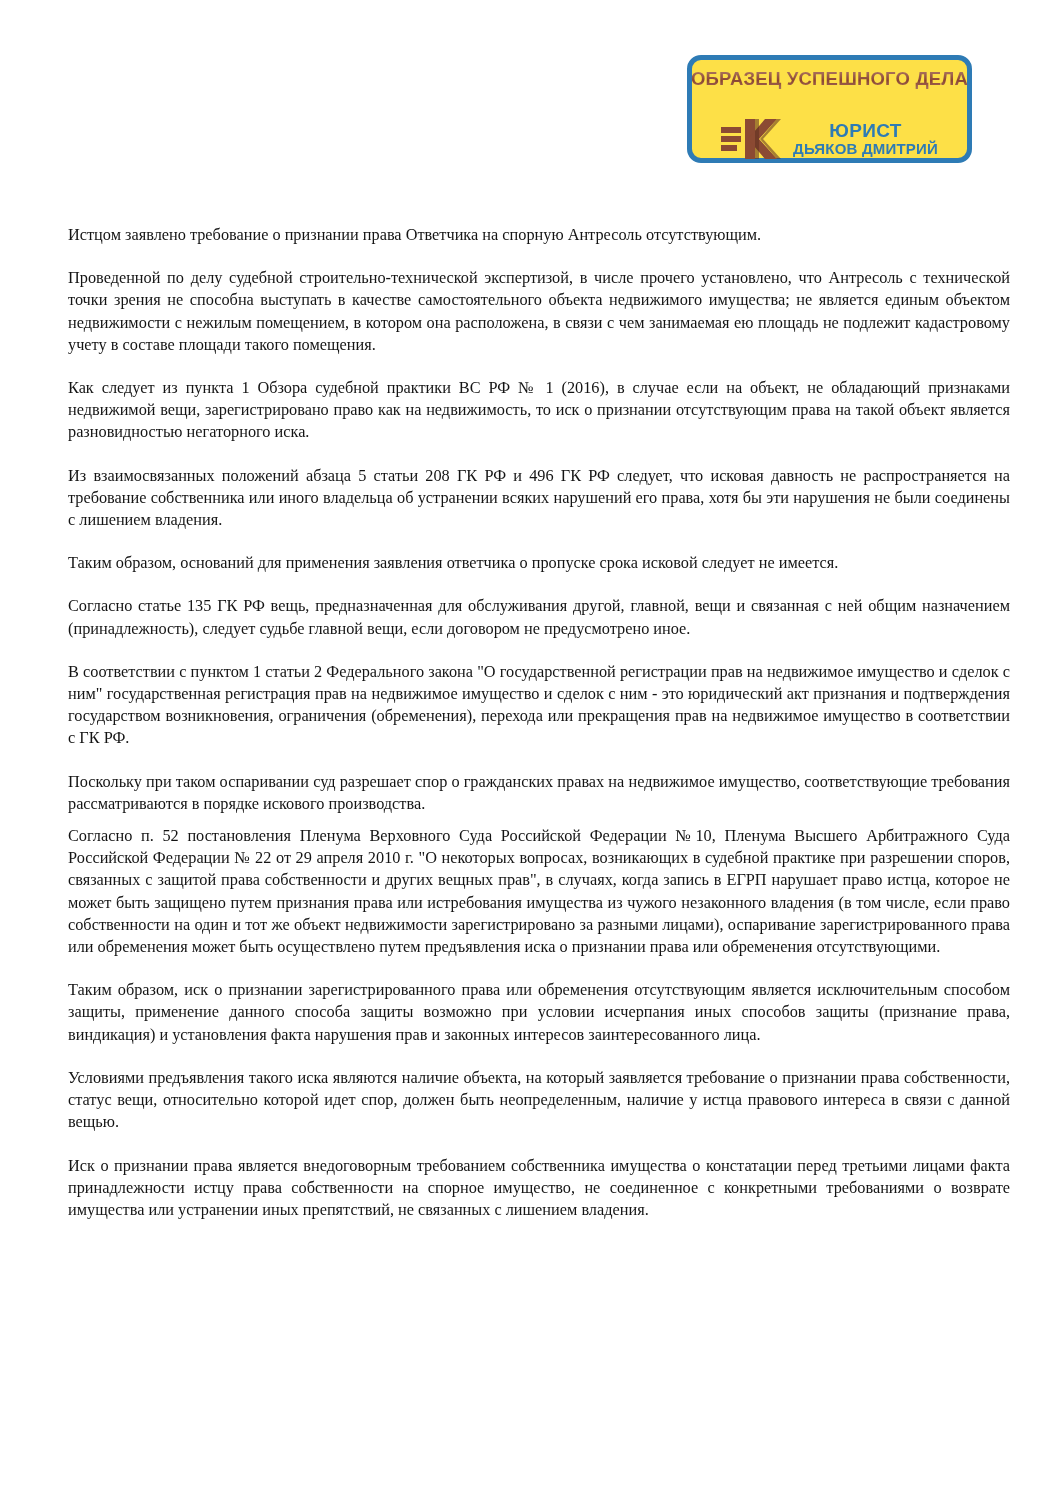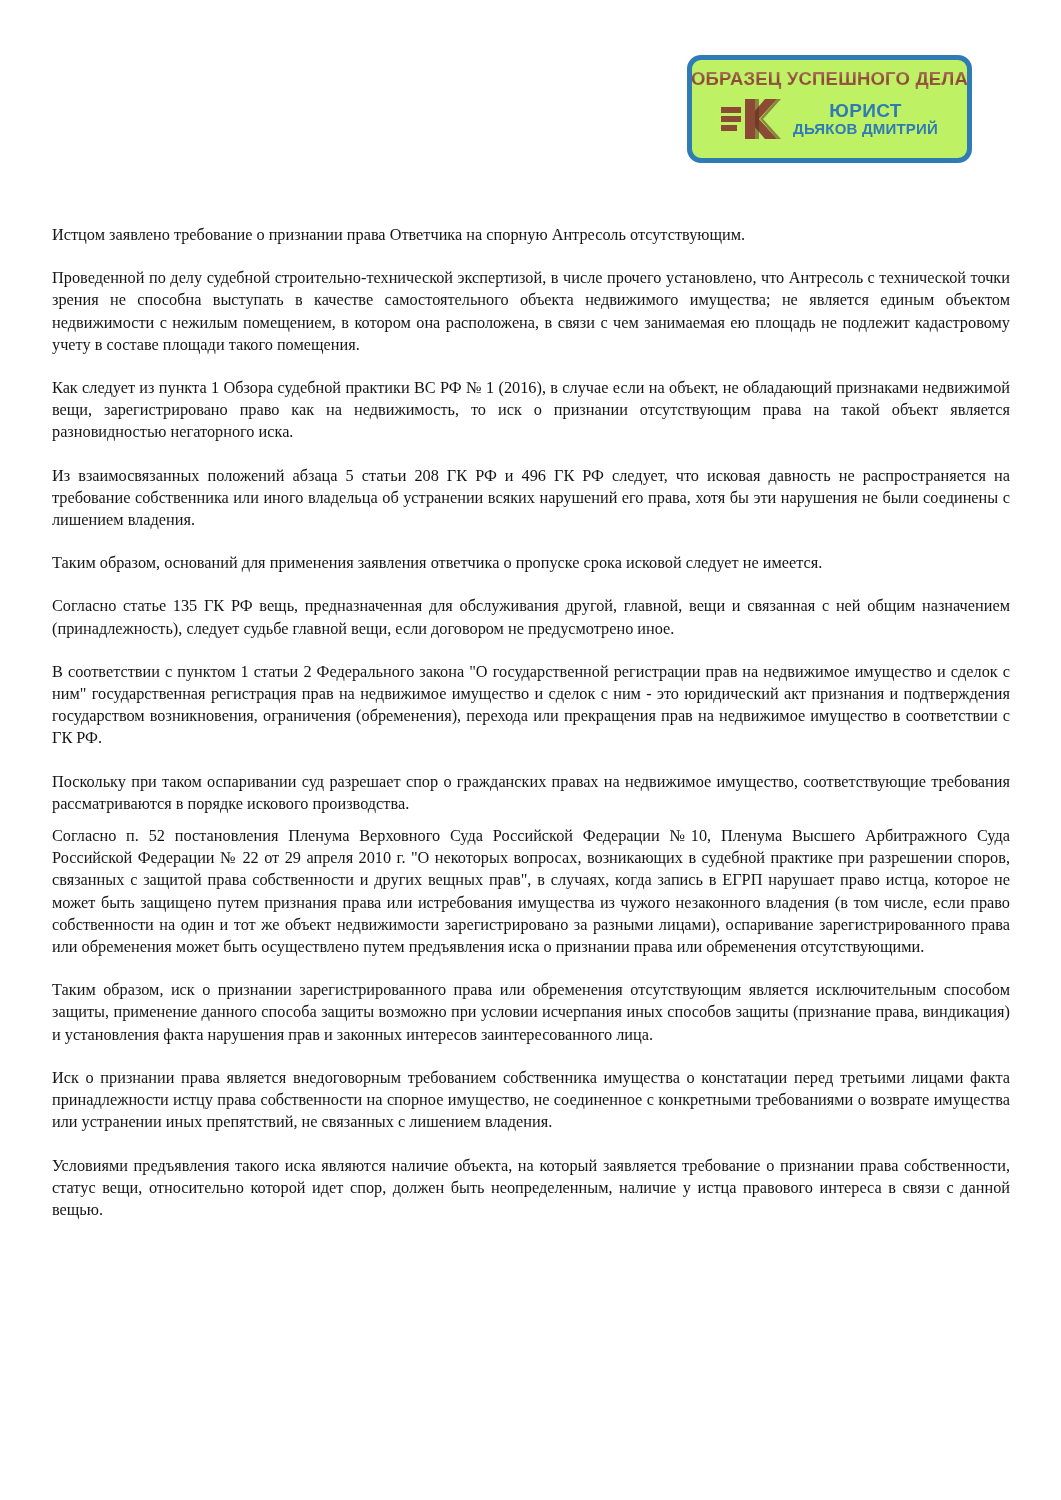--- a/index.html
+++ b/index.html
@@ -26,21 +26,21 @@
 
   
   .logo-badge {
     position: absolute;
     left: 687px;
     top: 55px;
     width: 285px;
     height: 108px;
     border: 5px solid #2E7BB5;
     border-radius: 14px;
-    background: #bef264;
+    background: #fde047;
     box-sizing: border-box;
     padding: 4px 8px 4px 8px;
     display: flex;
     flex-direction: column;
     align-items: center;
     justify-content: flex-start;
   }
   .logo-top-text {
     font-family: "Liberation Sans", "DejaVu Sans", sans-serif;
     font-weight: bold;
@@ -54,21 +54,21 @@
     white-space: nowrap;
     margin-top: 6px;
     line-height: 1;
   }
   .logo-body {
     display: flex;
     flex-direction: row;
     align-items: center;
     justify-content: center;
     width: 100%;
-    margin-top: 4px;
+    margin-top: 24px;
     gap: 10px;
   }
   .logo-mark {
     width: 62px;
     height: 52px;
     flex: 0 0 auto;
   }
   .logo-name {
     font-family: "Liberation Sans", "DejaVu Sans", sans-serif;
     font-weight: bold;
@@ -93,21 +93,21 @@
     position: absolute;
     left: 52px;
     top: 224px;
     width: 958px;
   }
   .para {
     font-size: 16.3px;
     line-height: 22.2px;
     text-align: justify;
     text-justify: inter-word;
-    margin: 0 0 21px 0;
+    margin: 0 0 21px 16px;
     color: #141414;
     -webkit-font-smoothing: antialiased;
   }
   .para:last-child { margin-bottom: 0; }
   .para.tight { margin-bottom: 10px; }
 </style>
 </head>
 <body>
 
 <div class="page">
@@ -141,17 +141,17 @@
     <p class="para">Истцом заявлено требование о признании права Ответчика на спорную Антресоль отсутствующим.</p>
     <p class="para">Проведенной по делу судебной строительно-технической экспертизой, в числе прочего установлено, что Антресоль с технической точки зрения не способна выступать в качестве самостоятельного объекта недвижимого имущества; не является единым объектом недвижимости с нежилым помещением, в котором она расположена, в связи с чем занимаемая ею площадь не подлежит кадастровому учету в составе площади такого помещения.</p>
     <p class="para">Как следует из пункта 1 Обзора судебной практики ВС РФ № 1 (2016), в случае если на объект, не обладающий признаками недвижимой вещи, зарегистрировано право как на недвижимость, то иск о признании отсутствующим права на такой объект является разновидностью негаторного иска.</p>
     <p class="para">Из взаимосвязанных положений абзаца 5 статьи 208 ГК РФ и 496 ГК РФ следует, что исковая давность не распространяется на требование собственника или иного владельца об устранении всяких нарушений его права, хотя бы эти нарушения не были соединены с лишением владения.</p>
     <p class="para">Таким образом, оснований для применения заявления ответчика о пропуске срока исковой следует не имеется.</p>
     <p class="para">Согласно статье 135 ГК РФ вещь, предназначенная для обслуживания другой, главной, вещи и связанная с ней общим назначением (принадлежность), следует судьбе главной вещи, если договором не предусмотрено иное.</p>
     <p class="para">В соответствии с пунктом 1 статьи 2 Федерального закона "О государственной регистрации прав на недвижимое имущество и сделок с ним" государственная регистрация прав на недвижимое имущество и сделок с ним - это юридический акт признания и подтверждения государством возникновения, ограничения (обременения), перехода или прекращения прав на недвижимое имущество в соответствии с ГК РФ.</p>
     <p class="para tight">Поскольку при таком оспаривании суд разрешает спор о гражданских правах на недвижимое имущество, соответствующие требования рассматриваются в порядке искового производства.</p>
     <p class="para">Согласно п. 52 постановления Пленума Верховного Суда Российской Федерации №10, Пленума Высшего Арбитражного Суда Российской Федерации № 22 от 29 апреля 2010 г. "О некоторых вопросах, возникающих в судебной практике при разрешении споров, связанных с защитой права собственности и других вещных прав", в случаях, когда запись в ЕГРП нарушает право истца, которое не может быть защищено путем признания права или истребования имущества из чужого незаконного владения (в том числе, если право собственности на один и тот же объект недвижимости зарегистрировано за разными лицами), оспаривание зарегистрированного права или обременения может быть осуществлено путем предъявления иска о признании права или обременения отсутствующими.</p>
     <p class="para">Таким образом, иск о признании зарегистрированного права или обременения отсутствующим является исключительным способом защиты, применение данного способа защиты возможно при условии исчерпания иных способов защиты (признание права, виндикация) и установления факта нарушения прав и законных интересов заинтересованного лица.</p>
+    <p class="para">Условиями предъявления такого иска являются наличие объекта, на который заявляется требование о признании права собственности, статус вещи, относительно которой идет спор, должен быть неопределенным, наличие у истца правового интереса в связи с данной вещью.</p>
     <p class="para">Иск о признании права является внедоговорным требованием собственника имущества о констатации перед третьими лицами факта принадлежности истцу права собственности на спорное имущество, не соединенное с конкретными требованиями о возврате имущества или устранении иных препятствий, не связанных с лишением владения.</p>
-    <p class="para">Условиями предъявления такого иска являются наличие объекта, на который заявляется требование о признании права собственности, статус вещи, относительно которой идет спор, должен быть неопределенным, наличие у истца правового интереса в связи с данной вещью.</p>
   </div>
 
 </div>
 
 </body></html>

